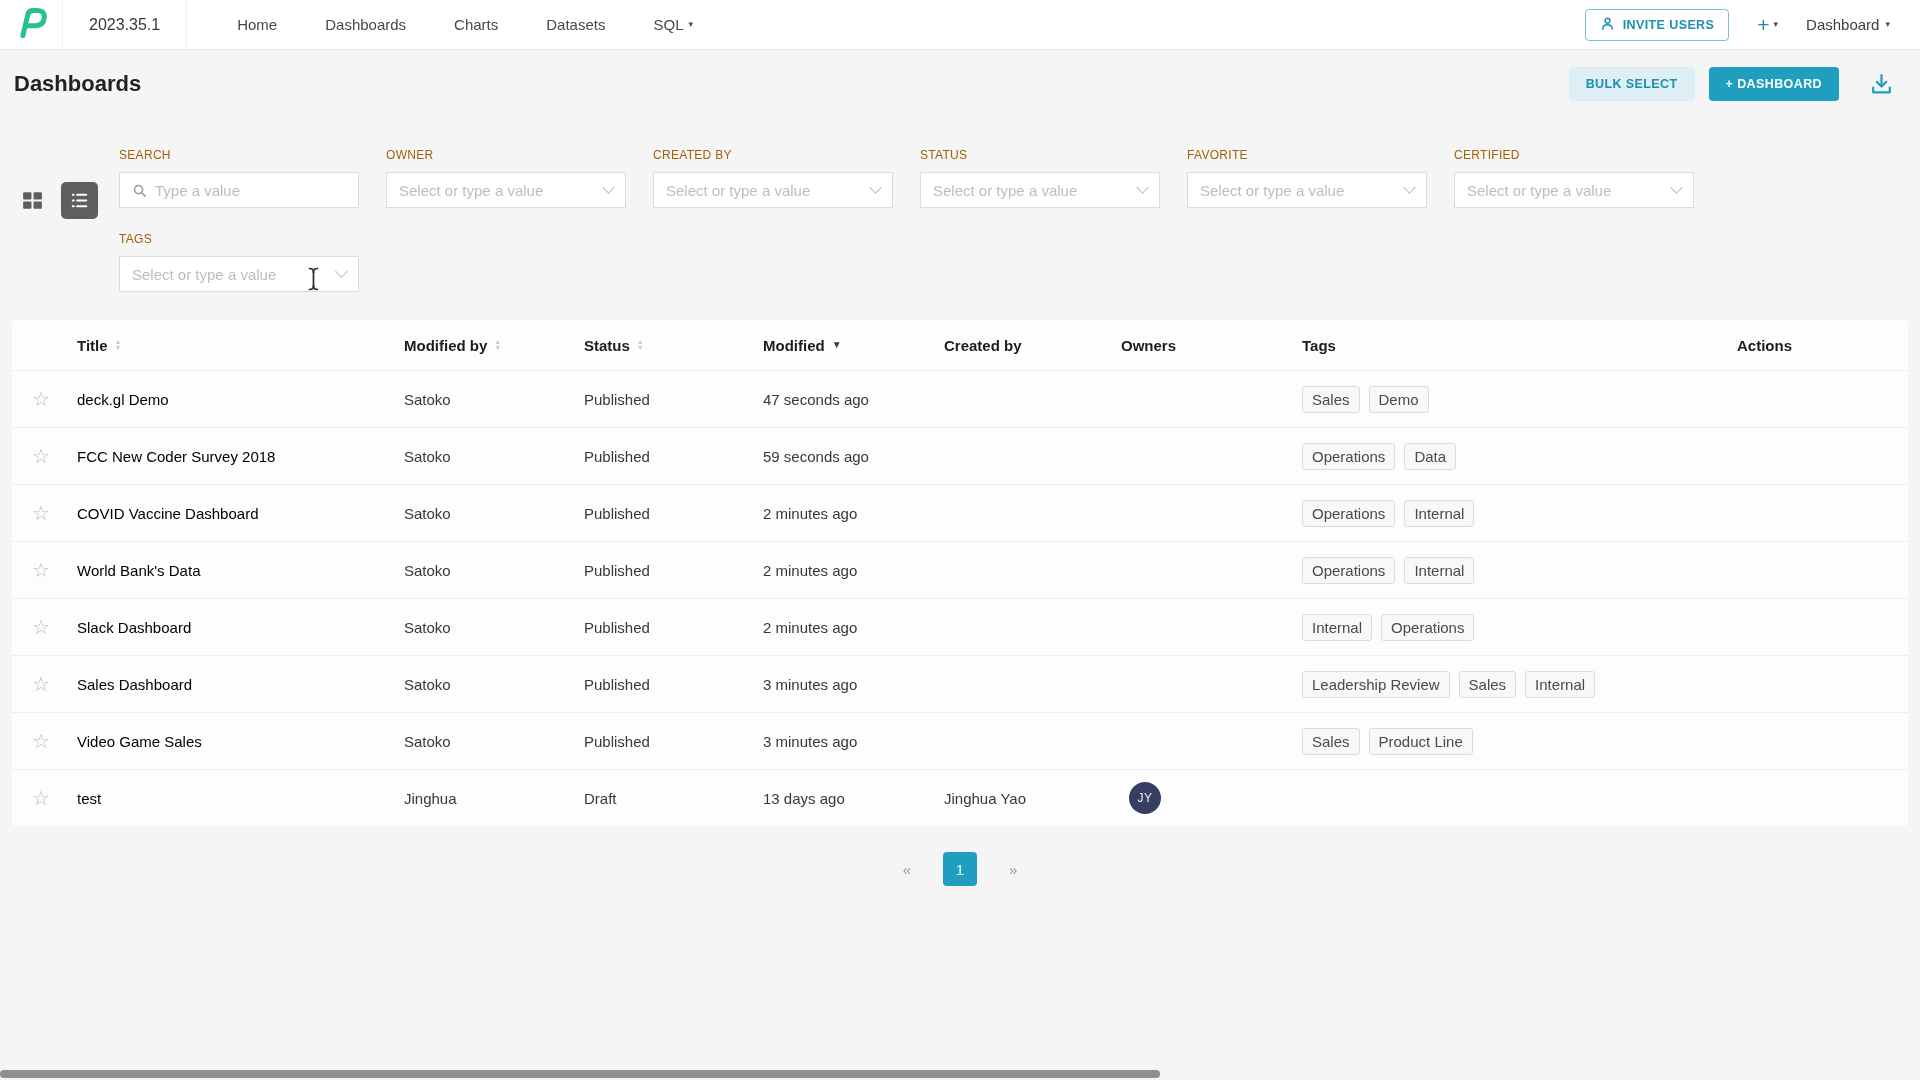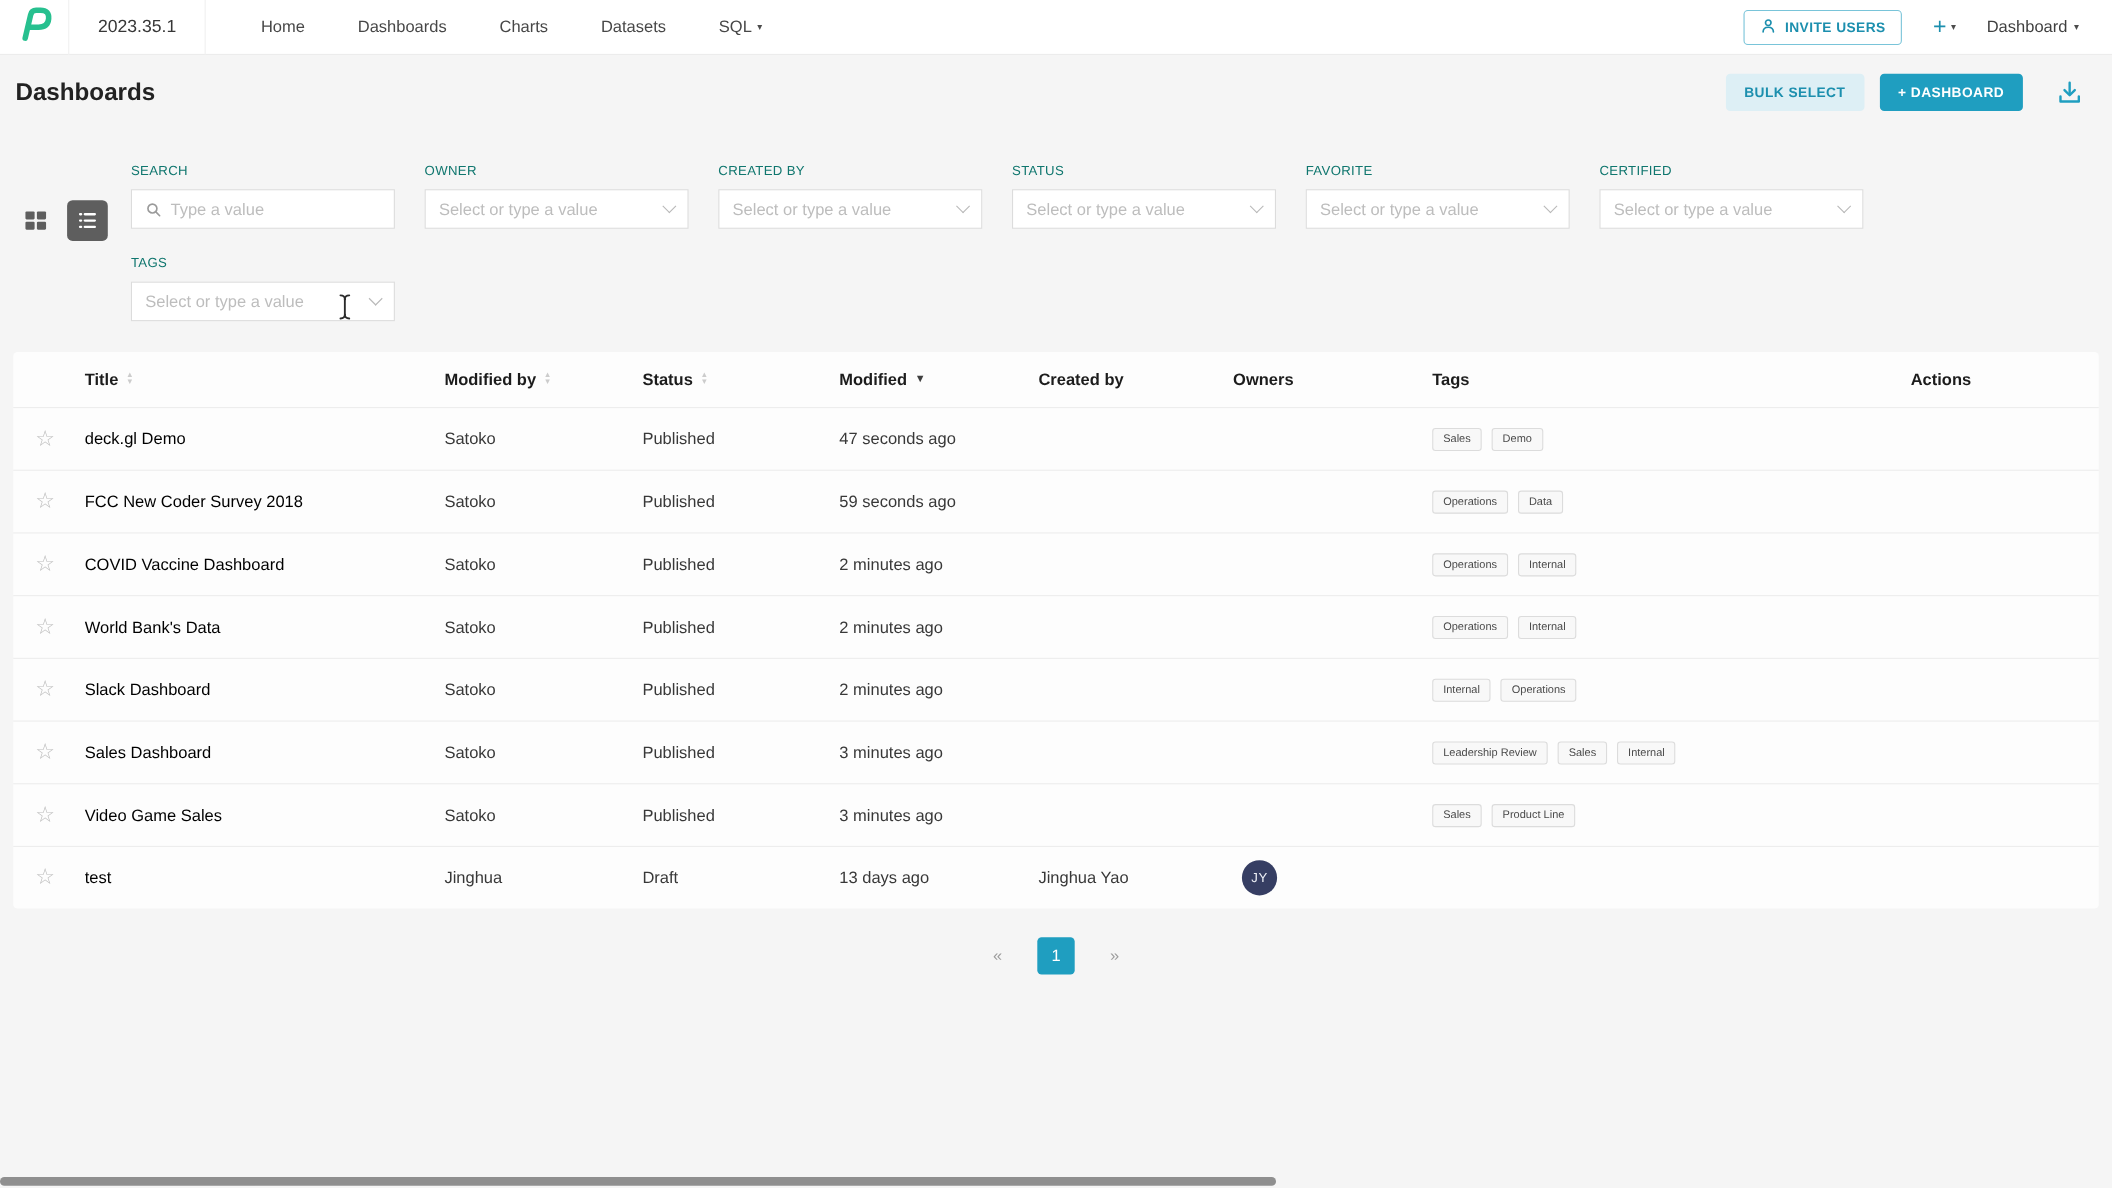--- a/index.html
+++ b/index.html
@@ -36,21 +36,21 @@
   .bulk-btn { background:#ddeff5; color:#1c8fae; }
   .dash-btn { background:#1f9ec0; color:#ffffff; }
   .dl-icon { margin-left:16px; cursor:pointer; display:flex; }
 
   
   .filters { position:absolute; top:118px; left:0; width:1920px; height:202px; }
   .view-toggle-grid { position:absolute; left:20px; top:70px; cursor:pointer; display:flex; }
   .view-toggle-list { position:absolute; left:61px; top:64px; width:37px; height:37px;
     background:#5e5e5e; border-radius:5px; display:flex; align-items:center; justify-content:center; cursor:pointer; }
   .ffield { position:absolute; top:30px; width:240px; }
-  .ffield .flabel { display:block; font-size:12px; color:#0f766e; letter-spacing:.3px; margin-bottom:10px; }
+  .ffield .flabel { display:block; font-size:12px; color:#a16207; letter-spacing:.3px; margin-bottom:10px; }
   .f0 { left:119px; } .f1 { left:386px; } .f2 { left:653px; } .f3 { left:920px; }
   .f4 { left:1187px; } .f5 { left:1454px; }
   .ffield.tags-field { top:114px; left:119px; }
   .fbox { height:36px; background:#ffffff; border:1px solid #dcdcdc; border-radius:0;
     display:flex; align-items:center; padding:0 12px; font-size:15px; color:#bdbdbd; }
   .fbox input { border:none; outline:none; width:100%; font-size:15px; color:#444;
     font-family:inherit; background:transparent; }
   .fbox input::placeholder { color:#bdbdbd; }
   .mag { margin-right:8px; display:flex; }
   .chev { margin-left:auto; width:9px; height:9px; border-right:1.6px solid #b9b9b9;
@@ -67,21 +67,21 @@
   .cell { padding-right:10px; display:flex; align-items:center; }
   .star-cell { padding-left:20px; cursor:pointer; }
   .star { font-size:20px; color:#bdbdbd; line-height:1; }
   .tlink { color:#000000; text-decoration:none; cursor:pointer; }
   .th { display:flex; align-items:center; }
   .sort { display:inline-flex; flex-direction:column; margin-left:7px; font-size:7px;
     color:#cccccc; line-height:6px; cursor:pointer; }
   .sort.active { font-size:10px; color:#3f3f3f; line-height:10px; }
   .th-actions { padding-left:14px; }
   .tag { border:1px solid #dcdcdc; background:#f8f8f8; border-radius:3px; padding:4px 9px;
-    font-size:10px; color:#4a4a4a; margin-right:9px; cursor:pointer; white-space:nowrap; }
+    font-size:15px; color:#4a4a4a; margin-right:9px; cursor:pointer; white-space:nowrap; }
   .avatar { width:32px; height:32px; border-radius:50%; background:#363e63; color:#edf0f6;
     font-size:12px; font-weight:400; display:inline-flex; align-items:center;
     justify-content:center; letter-spacing:.5px; margin-left:8px; cursor:pointer; }
 
   
   .pager { position:absolute; top:852px; left:0; width:1920px; display:flex;
     justify-content:center; align-items:center; gap:32px; }
   .pg-arrow { color:#9c9c9c; font-size:15px; cursor:pointer; }
   .pg-num { width:34px; height:34px; background:#1f9ec0; color:#ffffff; border-radius:4px;
     display:flex; align-items:center; justify-content:center; font-size:15px; cursor:pointer; }

